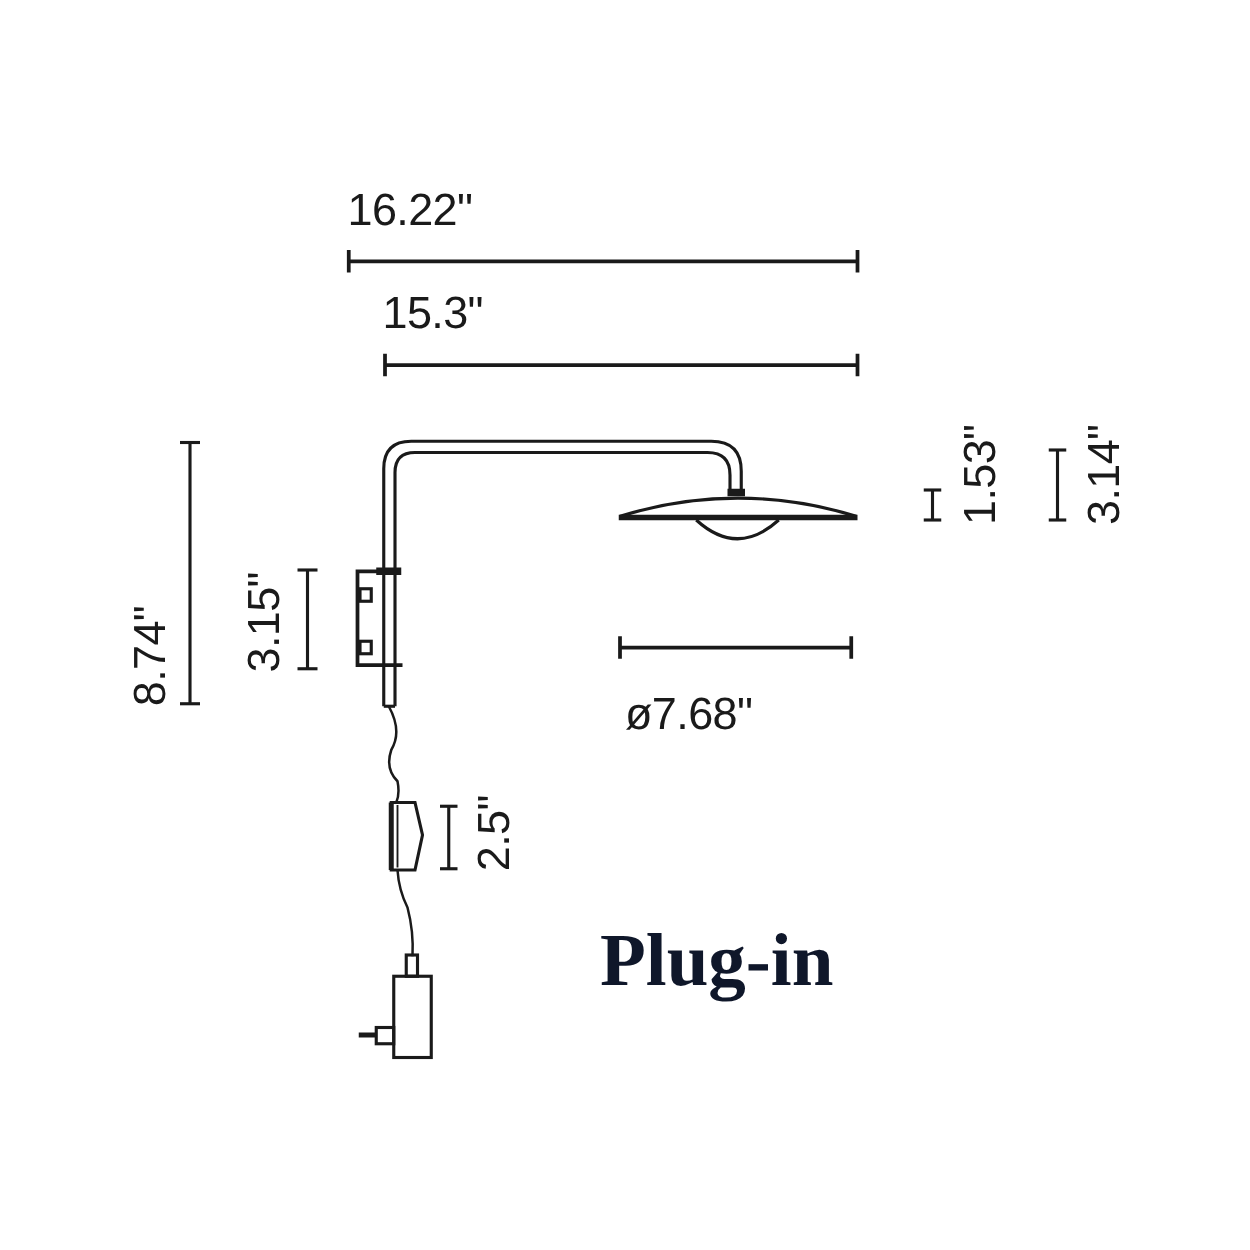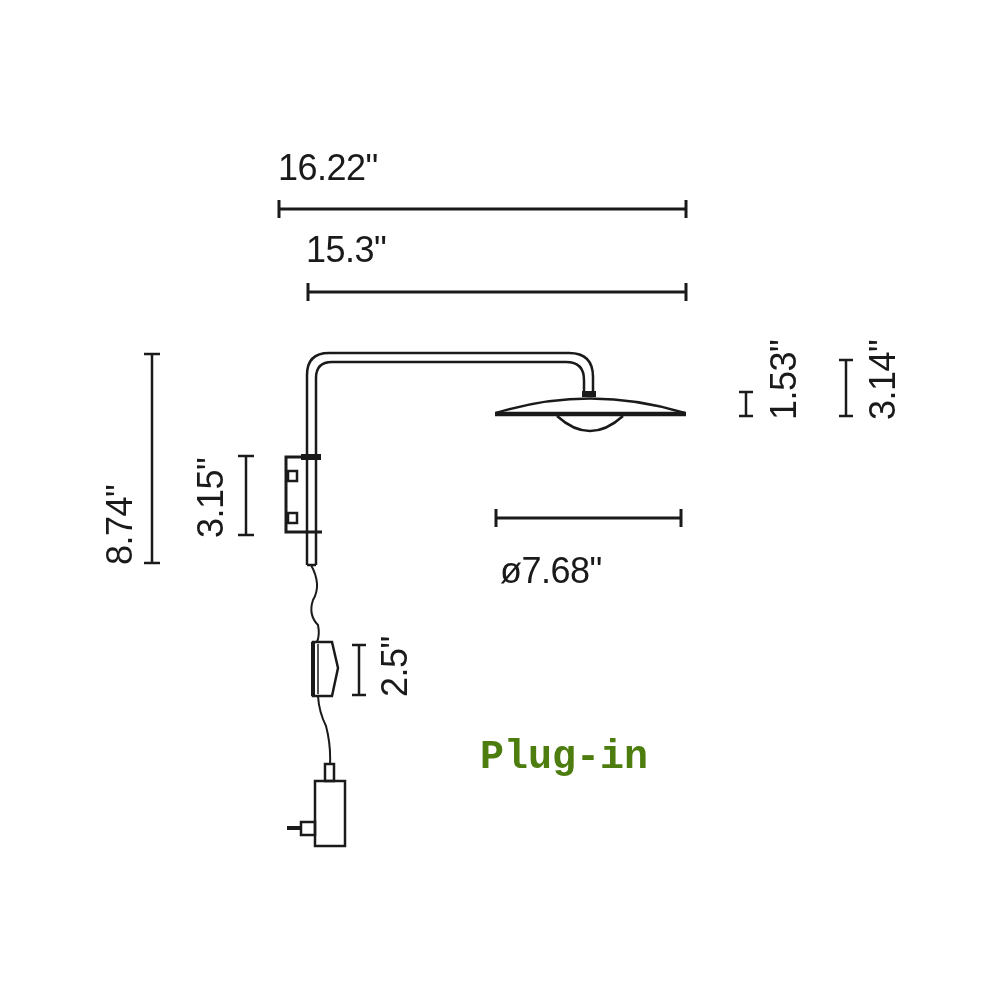--- a/index.html
+++ b/index.html
@@ -2,22 +2,22 @@
 <html><head>
   <meta charset="utf-8">
   <style>
     html, body { margin: 0; padding: 0; background: #ffffff; }
     body { width: 1000px; height: 1000px; position: relative; overflow: hidden;
            font-family: "Liberation Sans", sans-serif; color: #1a1a1a; }
     .canvas { position: absolute; left: 0; top: 0; width: 1000px; height: 1000px; }
     .lbl { position: absolute; font-family: "Liberation Sans", sans-serif; font-size: 36px;
            color: #1a1a1a; line-height: 1; white-space: nowrap; letter-spacing: -0.5px; }
     .vert { transform-origin: left top; transform: rotate(-90deg); }
-    .title { position: absolute; font-family: Liberation Mono, monospace; font-weight: bold;
-             font-size: 40px; color: #4d7c0f; line-height: 1; white-space: nowrap; }
+    .title { position: absolute; font-family: Liberation Serif, serif; font-weight: bold;
+             font-size: 60px; color: #0f172a; line-height: 1; white-space: nowrap; }
   </style>
 </head>
 <body>
 
 <div class="canvas">
   <svg width="1000" height="1000" viewBox="0 0 1000 1000" style="position:absolute;left:0;top:0;" fill="none" stroke="#1a1a1a" stroke-linecap="butt">
 
     <g stroke-width="3">
       <line x1="279" y1="209" x2="686" y2="209"></line>
       <line x1="279" y1="200" x2="279" y2="218"></line>

